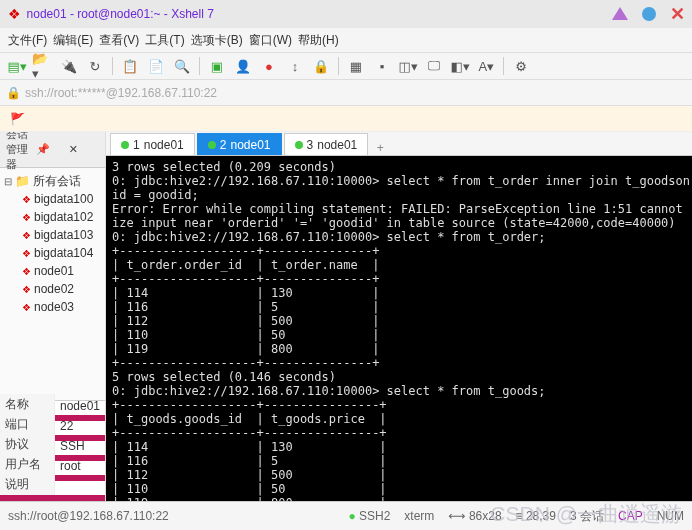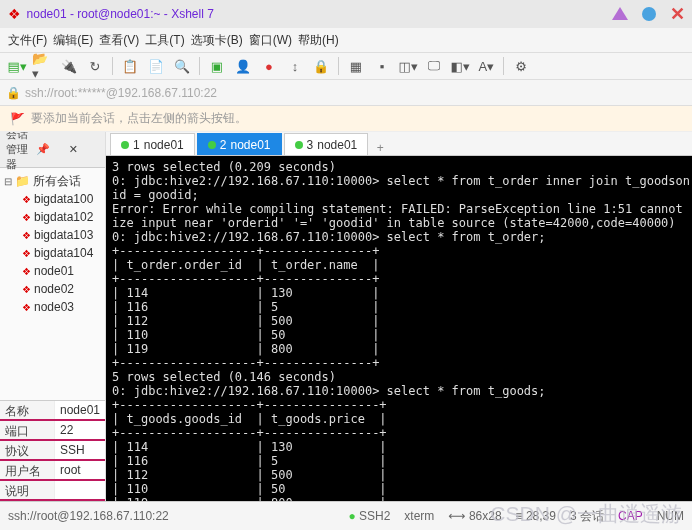--- a/index.html
+++ b/index.html
@@ -27,21 +27,21 @@
 .panel-head { height: 36px; background: #eee; display: flex; align-items: center; padding: 12px 6px; border-bottom: 1px solid #ccc; }
 .panel-head span { flex: 1; color: #444; font-size: 11px; }
 .panel-ctrl { color: #888; cursor: pointer; padding: 0 2px; font-size: 11px; }
 .tree { flex: 1; overflow: auto; padding: 4px; }
 .tree-row { display: flex; align-items: center; height: 18px; cursor: pointer; color: #333; }
 .tree-ind0 { padding-left: 0; } .tree-ind1 { padding-left: 18px; }
 .exp { width: 11px; color: #666; font-size: 10px; }
 .folder { color: #e8b020; margin-right: 3px; }
 .leaf-icon { color: #d00; margin-right: 3px; font-size: 10px; }
 .props { border-top: 1px solid #ccc; background: #fff; }
-.prow { display: flex; height: 20px; border-bottom: 2px solid #be185d; }
+.prow { display: flex; height: 20px; border-bottom: 6px solid #be185d; align-items: flex-end; }
 .pkey { width: 55px; padding: 2px 5px; color: #444; background: #f5f5f5; border-right: 1px solid #eee; }
 .pval { flex: 1; padding: 2px 5px; color: #333; }
 .term-area { flex: 1; display: flex; flex-direction: column; background: #fff; }
 .tabstrip { height: 24px; display: flex; align-items: flex-end; background: #f5f5f5; border-bottom: 1px solid #ccc; padding-left: 4px; }
 .tab { height: 22px; padding: 0 10px; display: flex; align-items: center; gap: 4px; background: #fff; border: 1px solid #ccc; border-bottom: none; margin-right: 2px; cursor: pointer; color: #333; }
 .tab.active { background: #1e88e5; color: #fff; border-color: #1e88e5; }
 .tab-dot { width: 8px; height: 8px; border-radius: 50%; background: #4c4; }
 .tab-add { width: 20px; text-align: center; color: #888; cursor: pointer; }
 .terminal { flex: 1; background: #000; color: #ddd; font-family: Consolas, monospace; font-size: 12px; padding: 4px 6px; overflow: hidden; line-height: 14px; white-space: pre; }
 .statusbar { height: 22px; background: #f5f5f5; border-top: 1px solid #ccc; display: flex; align-items: center; padding: 14px 8px; color: #666; font-size: 11px; gap: 14px; }
@@ -98,21 +98,20 @@
   <span class="tbtn">⚙</span>
 </div>
 
 <div class="addrbar">
   <span>🔒</span>
   <span class="addr-link">ssh://root:******@192.168.67.110:22</span>
 </div>
 
 <div class="infobar">
   <span class="flag-icon">🚩</span>
-  <span>要添加当前会话，点击左侧的箭头按钮。</span>
 </div>
 
 <div class="main">
   <div class="sidebar">
     <div class="panel-head">
       <span>会话管理器</span>
       <span class="panel-ctrl">📌</span>
       <span class="panel-ctrl">✕</span>
     </div>
     <div class="tree">

